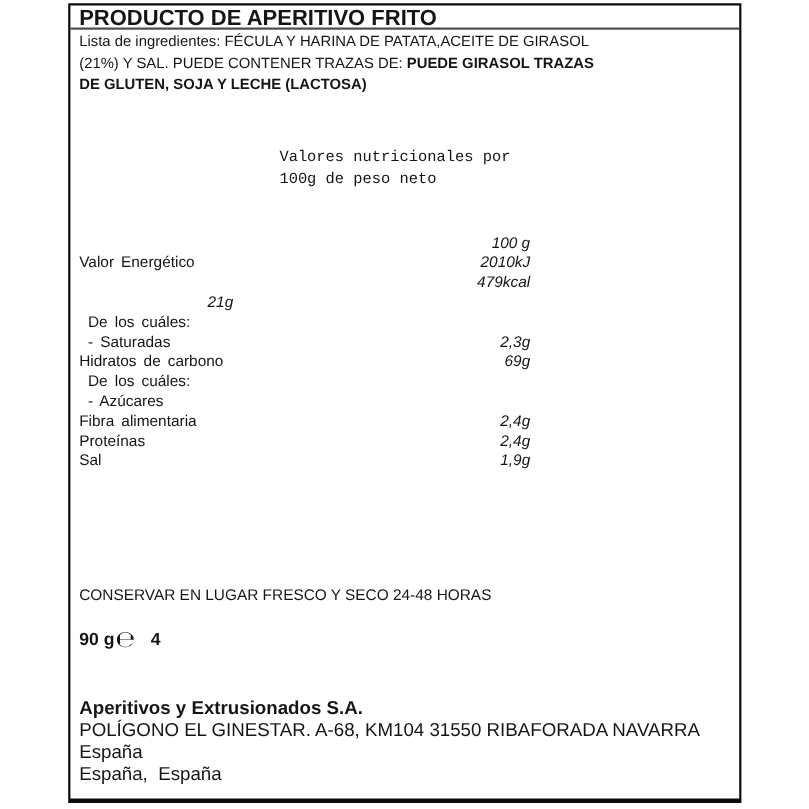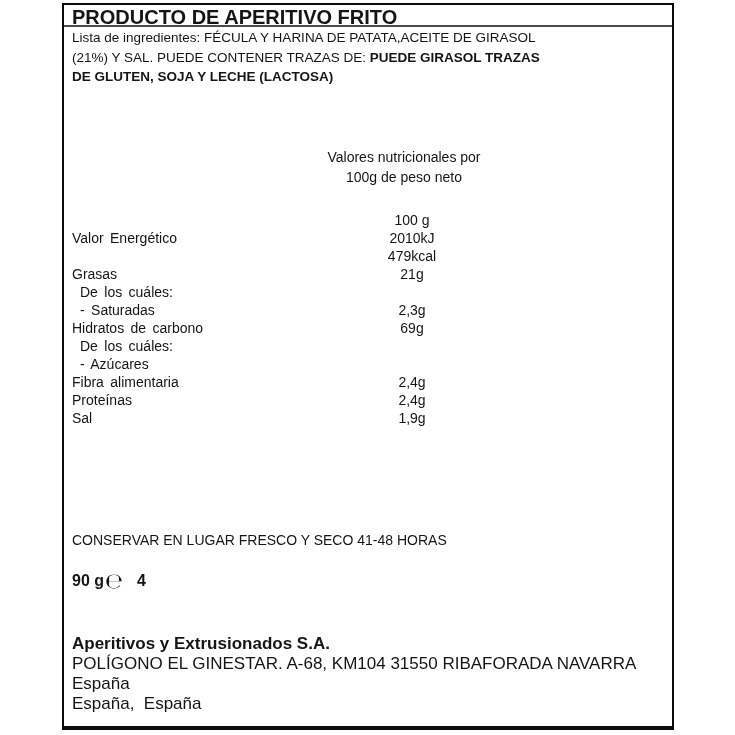--- a/index.html
+++ b/index.html
@@ -49,46 +49,47 @@
     position: absolute;
     top: 23px;
     left: 8px;
     font-size: 13.5px;
     line-height: 19.5px;
   }
   .ing-line { white-space: nowrap; }
   .bold { font-weight: bold; }
   .nutri-header {
     position: absolute;
-    top: 142px;
+    top: 128px;
     left: 190px;
     width: 300px;
-    text-align: center;
     font-size: 14px;
     line-height: 20px;
+    font-family: Liberation Mono, monospace;
   }
   .nutri-table {
     position: absolute;
     top: 206px;
     left: 0;
     width: 100%;
     font-size: 14px;
     line-height: 18px;
   }
   .nrow { display: flex; padding-left: 8px; }
   .nlabel {
     width: 270px;
     word-spacing: 2.5px;
     white-space: pre;
   }
   .nrow.indent .nlabel { padding-left: 8px; width: 262px; }
   .nvalue {
     width: 140px;
-    text-align: center;
+    text-align: right;
     white-space: pre;
+    font-style: italic;
   }
   .storage {
     position: absolute;
     top: 527px;
     left: 8px;
     font-size: 14px;
     white-space: nowrap;
   }
   .netweight {
     position: absolute;
@@ -142,21 +143,20 @@
       </div>
       <div class="nrow">
         <div class="nlabel">Valor Energético</div>
         <div class="nvalue">2010kJ</div>
       </div>
       <div class="nrow">
         <div class="nlabel"></div>
         <div class="nvalue">479kcal</div>
       </div>
       <div class="nrow">
-        <div class="nlabel">Grasas</div>
         <div class="nvalue">21g</div>
       </div>
       <div class="nrow indent">
         <div class="nlabel">De los cuáles:</div>
         <div class="nvalue"></div>
       </div>
       <div class="nrow indent">
         <div class="nlabel">- Saturadas</div>
         <div class="nvalue">2,3g</div>
       </div>
@@ -178,21 +178,21 @@
       <div class="nrow">
         <div class="nlabel">Proteínas</div>
         <div class="nvalue">2,4g</div>
       </div>
       <div class="nrow">
         <div class="nlabel">Sal</div>
         <div class="nvalue">1,9g</div>
       </div>
     </div>
 
-    <div class="storage">CONSERVAR EN LUGAR FRESCO Y SECO 41-48 HORAS</div>
+    <div class="storage">CONSERVAR EN LUGAR FRESCO Y SECO 24-48 HORAS</div>
 
     <div class="netweight">
       <span>90 g</span><span class="emark">℮</span><span class="count">4</span>
     </div>
 
     <div class="manufacturer">
       <div class="bold">Aperitivos y Extrusionados S.A.</div>
       <div>POLÍGONO EL GINESTAR. A-68, KM104 31550 RIBAFORADA NAVARRA</div>
       <div>España</div>
       <div class="prewrap">España,  España</div>

